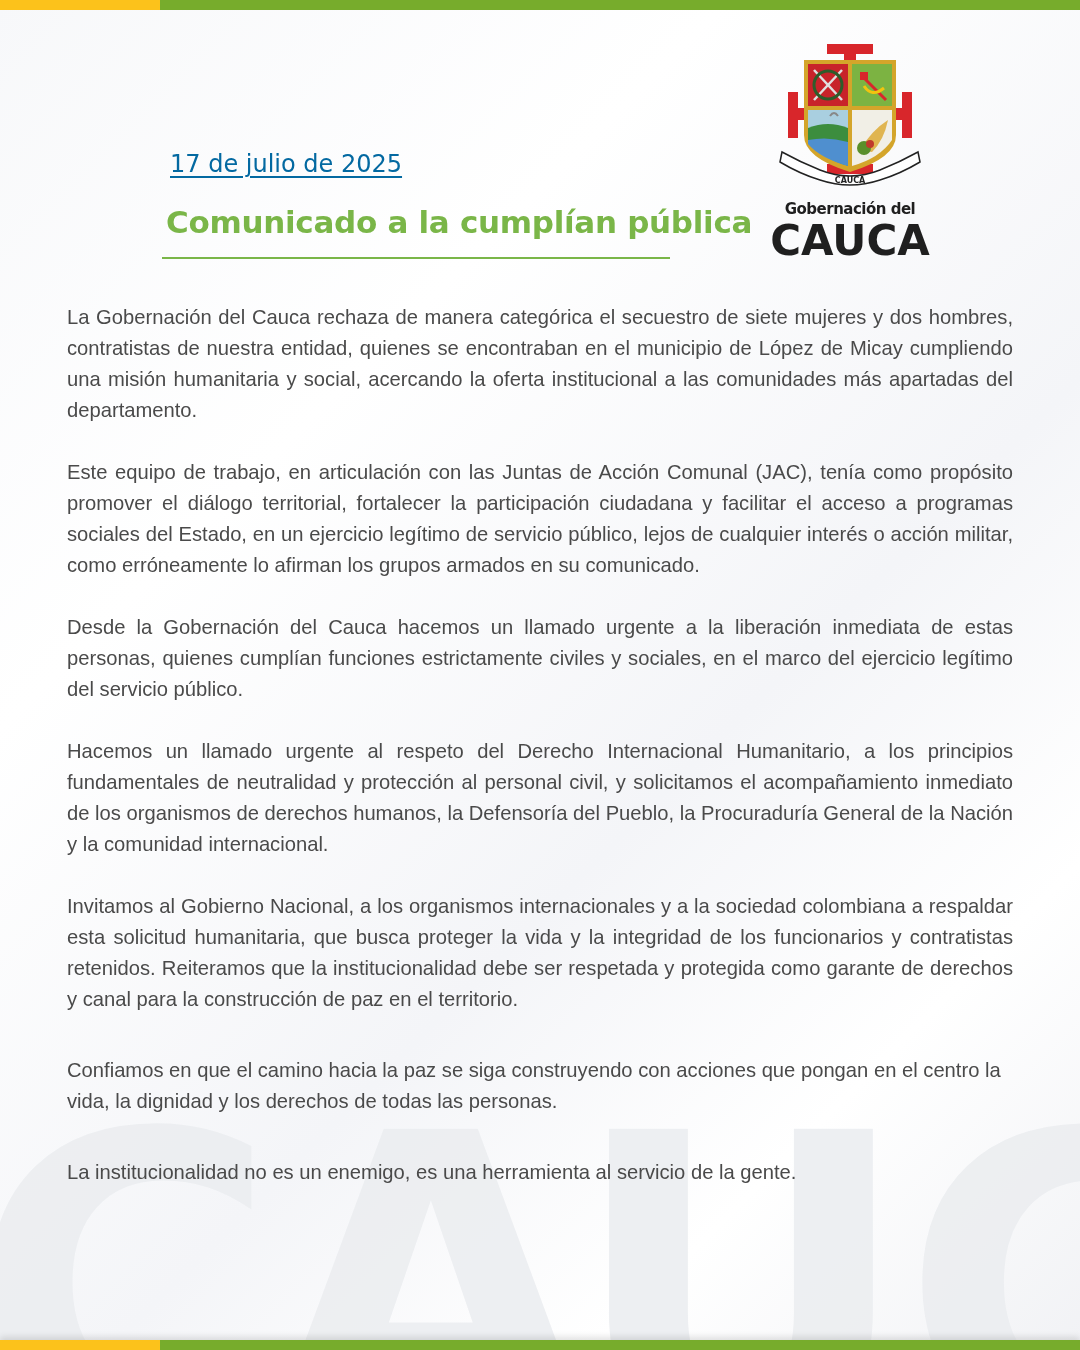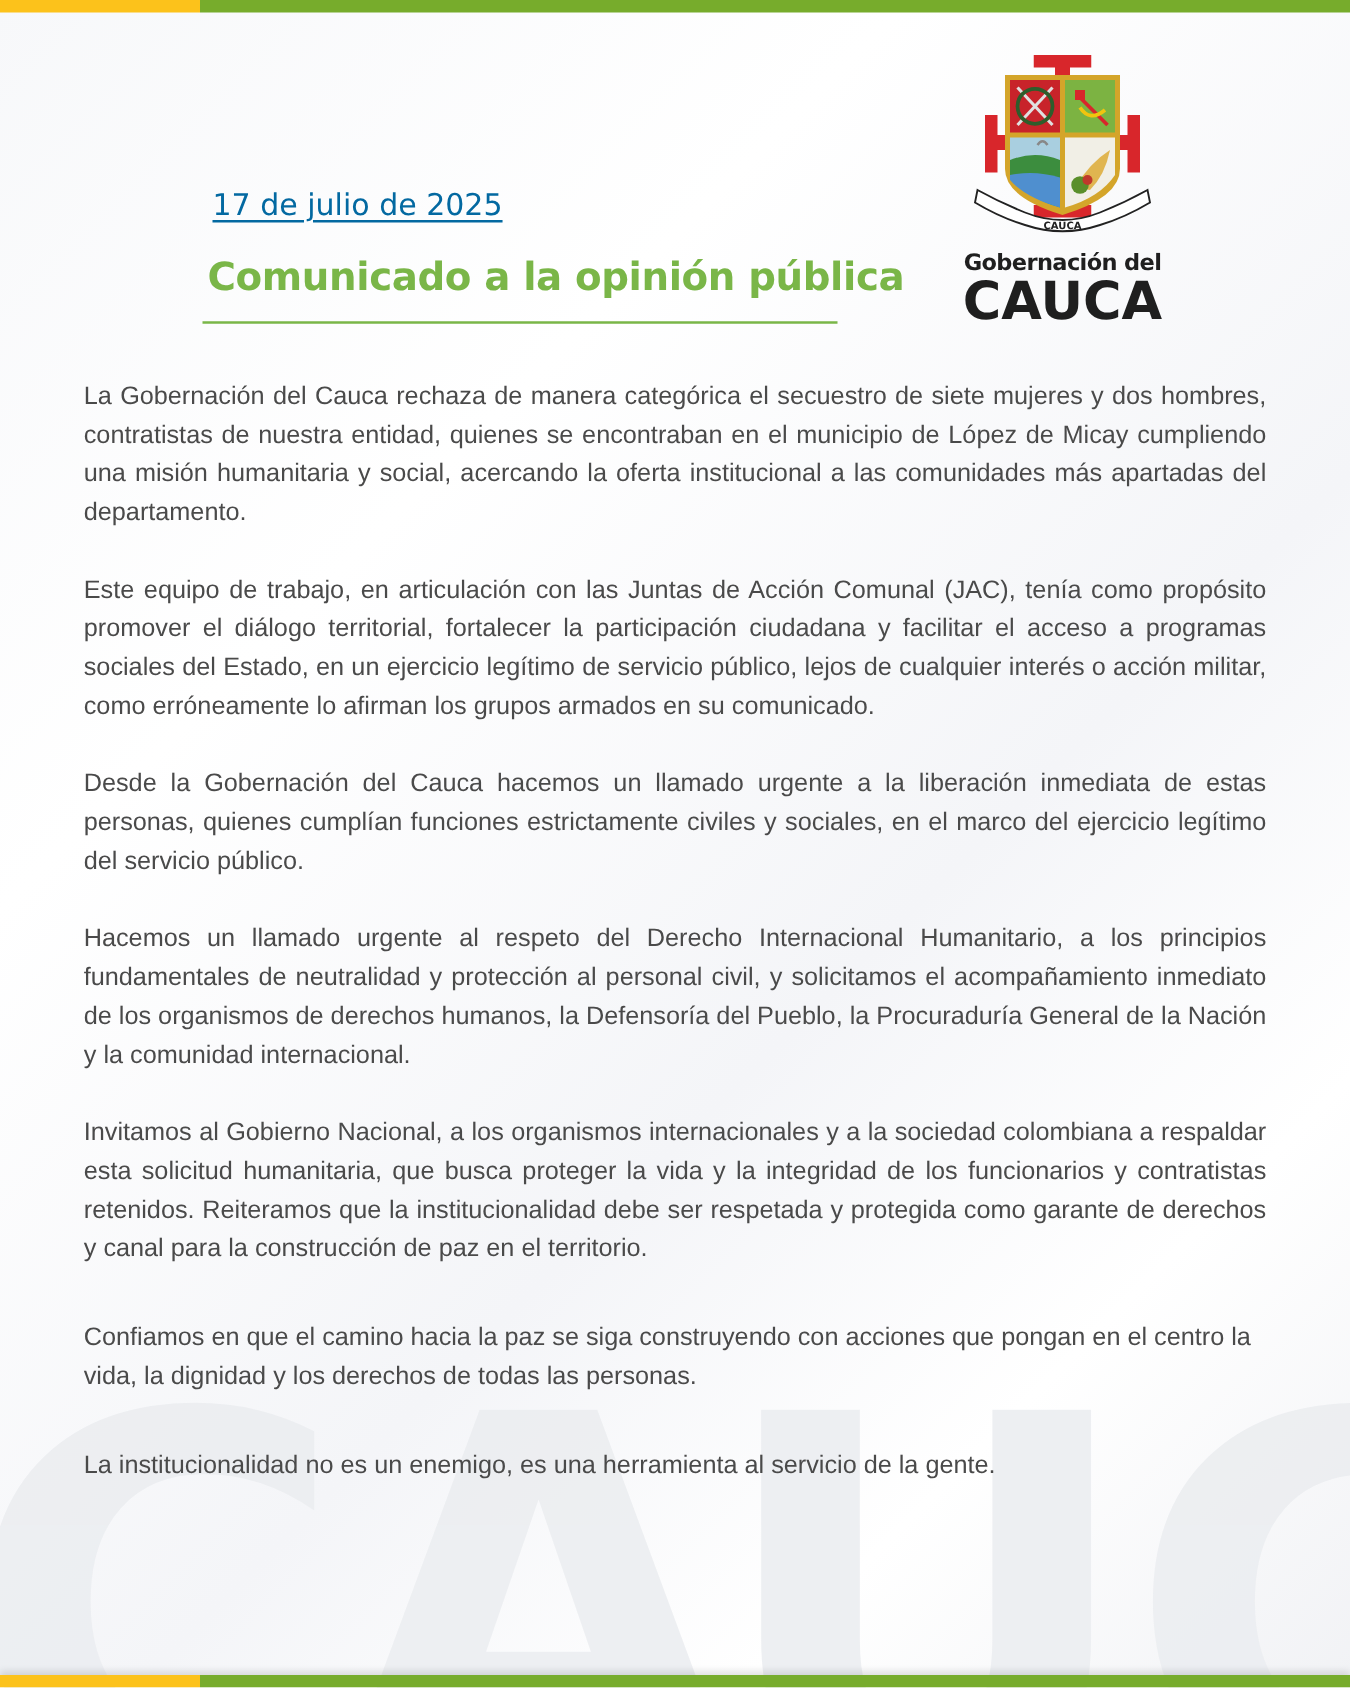--- a/index.html
+++ b/index.html
@@ -39,21 +39,21 @@
   .title-rule {
     position: absolute; left: 162px; top: 257px; width: 508px; height: 2px;
     background: #7ab648; z-index: 2;
   }
 
   .logo { position: absolute; left: 760px; top: 40px; width: 180px; height: 230px; z-index: 2; }
   .logo-org {
     position: absolute; left: 0; width: 180px; text-align: center;
     font-family: "DejaVu Sans", sans-serif; font-weight: bold; color: #1f1f1f;
   }
-  .logo-org.line1 { top: 160px; font-size: 18px; letter-spacing: -0.5px; }
+  .logo-org.line1 { top: 160px; font-size: 15px; letter-spacing: -0.5px; }
   .logo-org.line2 { top: 176px; font-size: 42px; letter-spacing: 0px; }
 
   .body-text {
     position: absolute; left: 67px; top: 302px; width: 946px;
     font-family: Liberation Sans, sans-serif;
     font-size: 20.2px; line-height: 31px; color: #4a4a4a;
     z-index: 2;
   }
   .body-text p { margin: 0 0 31px 0; text-align: justify; }
   .body-text p.left { text-align: left; margin-top: 40px; }
@@ -62,21 +62,21 @@
 <body>
 
 <div class="bar top">
   <div class="yellow" style="background:#fcc21b"></div>
   <div class="green" style="background:#77ac2c"></div>
 </div>
 
 <div class="watermark">CAUCA</div>
 
 <div class="date">17 de julio de 2025</div>
-<div class="title">Comunicado a la opinión pública</div>
+<div class="title">Comunicado a la cumplían pública</div>
 <div class="title-rule"></div>
 
 <div class="logo">
   <svg width="180" height="150" viewBox="0 0 180 150" style="position:absolute;left:0;top:0">
 
     <rect x="67" y="4" width="46" height="10" fill="#d8262b"></rect>
     <rect x="84" y="4" width="12" height="22" fill="#d8262b"></rect>
 
     <rect x="28" y="52" width="10" height="46" fill="#d8262b"></rect>
     <rect x="28" y="68" width="22" height="12" fill="#d8262b"></rect>

